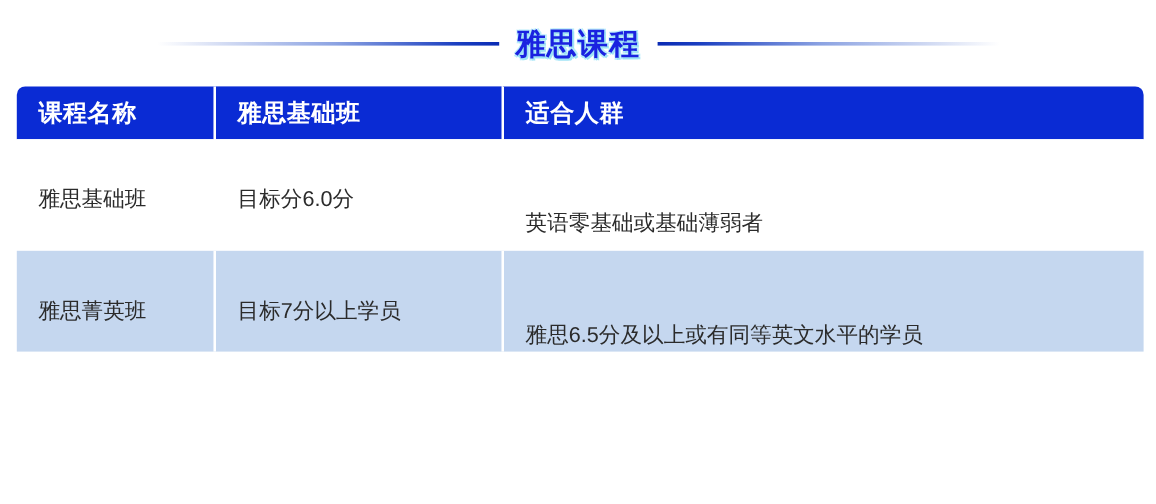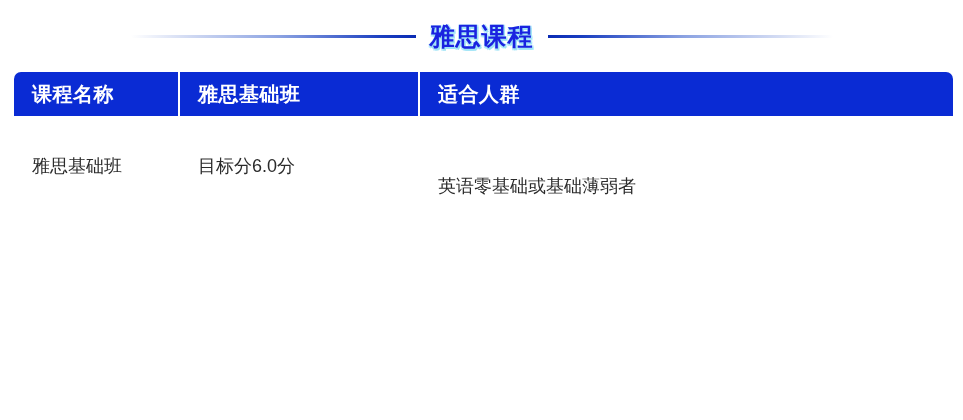--- a/index.html
+++ b/index.html
@@ -158,16 +158,23 @@
 
       <tr class="spacer">
           <td colspan="3"></td>
         </tr>
 
 
       <tr class="spacer">
           <td colspan="3"></td>
         </tr>
 
+      <tr class="alt r-short">
+        <td>雅思菁英班</td>
+        <td>目标7分以上学员</td>
+        <td class="cell-lines">
+          <span>雅思6.5分及以上或有同等英文水平的学员</span>
+        </td>
+      </tr>
 
     </tbody>
   </table>
 </div>
 
 </body></html>

